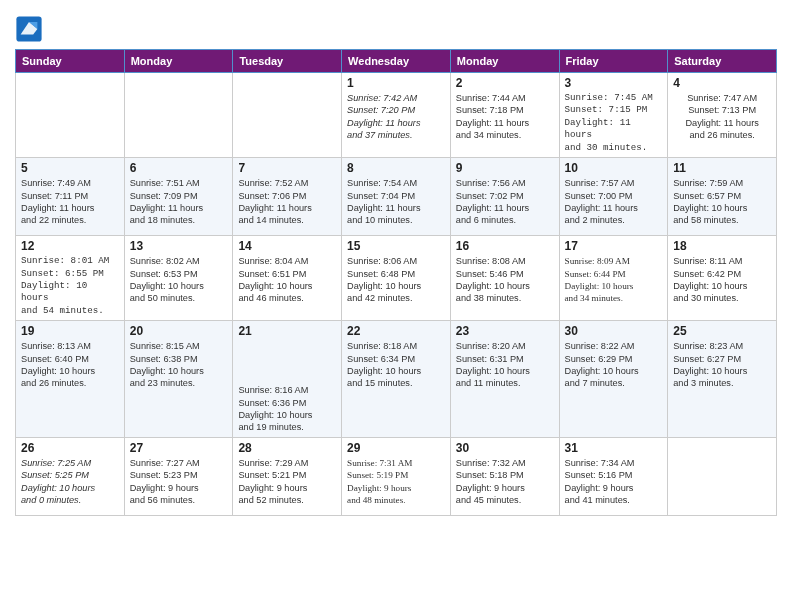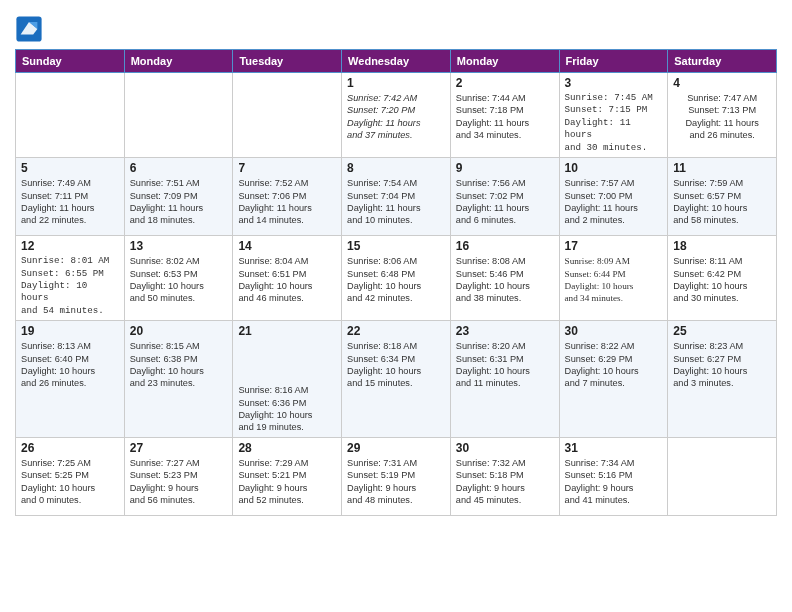--- a/index.html
+++ b/index.html
@@ -312,42 +312,42 @@
             <span class="day-number">25</span>
             <div class="day-info" style="white-space: pre-line;">Sunrise: 8:23 AM
 Sunset: 6:27 PM
 Daylight: 10 hours
 and 3 minutes.</div>
           </td>
         </tr>
         <tr>
           <td>
             <span class="day-number">26</span>
-            <div class="day-info" style="white-space: pre-line;">Sunrise: 7:25 AM
+            <div class="day-info" style="white-space: pre-line; font-style: italic;">Sunrise: 7:25 AM
 Sunset: 5:25 PM
 Daylight: 10 hours
 and 0 minutes.</div>
           </td>
           <td>
             <span class="day-number">27</span>
             <div class="day-info" style="white-space: pre-line;">Sunrise: 7:27 AM
 Sunset: 5:23 PM
 Daylight: 9 hours
 and 56 minutes.</div>
           </td>
           <td>
             <span class="day-number">28</span>
             <div class="day-info" style="white-space: pre-line;">Sunrise: 7:29 AM
 Sunset: 5:21 PM
 Daylight: 9 hours
 and 52 minutes.</div>
           </td>
           <td>
             <span class="day-number">29</span>
-            <div class="day-info" style="white-space: pre-line;">Sunrise: 7:31 AM
+            <div class="day-info" style="white-space: pre-line; font-family: Liberation Serif, serif;">Sunrise: 7:31 AM
 Sunset: 5:19 PM
 Daylight: 9 hours
 and 48 minutes.</div>
           </td>
           <td>
             <span class="day-number">30</span>
             <div class="day-info" style="white-space: pre-line;">Sunrise: 7:32 AM
 Sunset: 5:18 PM
 Daylight: 9 hours
 and 45 minutes.</div>

